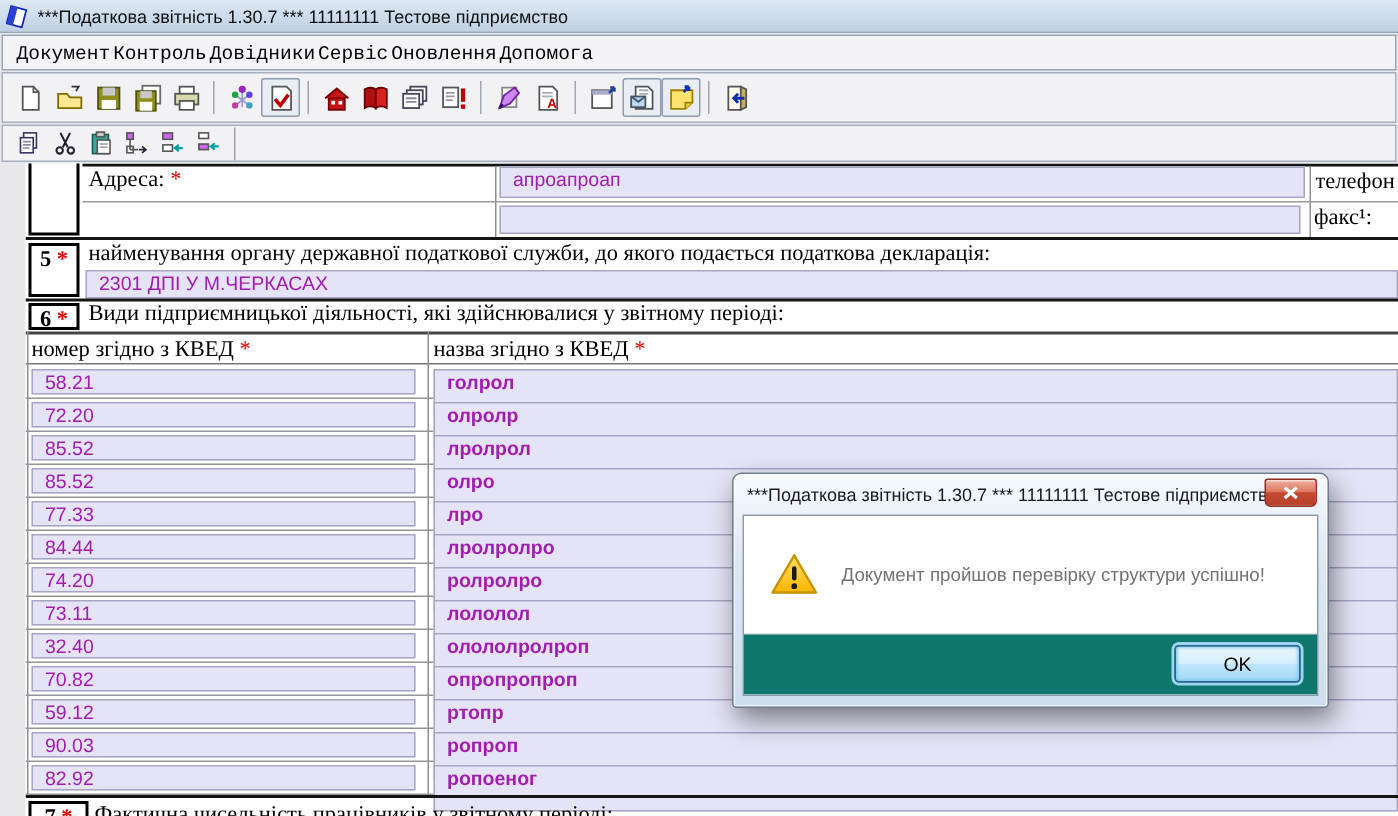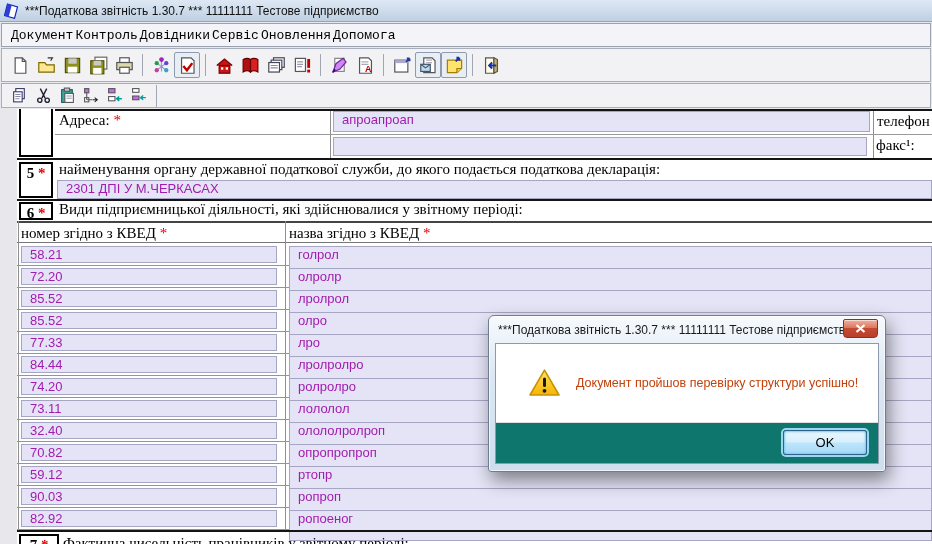--- a/index.html
+++ b/index.html
@@ -37,38 +37,38 @@
     font-size:13px; color:#a21caf; padding-left:8px; overflow:hidden; white-space:nowrap; line-height:16px; }
   .vline { position:absolute; width:1px; background:#8f8f8f; }
   .hline { position:absolute; height:1px; background:#9a9a9a; }
   .slabel { position:absolute; white-space:nowrap; }
 
   .thead { position:absolute; left:0; right:0; top:112px; height:22px;
     border-top:2px solid #444; border-bottom:1px solid #777; }
   .tbody { position:absolute; left:0; right:0; top:135px; }
   .trow { position:relative; height:22px; border-bottom:1px solid #949494; }
   .trow .f1 { position:absolute; left:4px; top:2px; width:256px; height:17px; }
-  .trow .f2 { position:absolute; left:272px; right:0; top:2px; height:31px; }
+  .trow .f2 { position:absolute; left:272px; right:0; top:2px; height:31px;font-weight:bold; }
 
   
   .dialog { position:absolute; left:488px; top:315px; width:398px; height:157px; z-index:50;
     border:1px solid #6e7d92; border-radius:6px 6px 3px 3px;
     background:linear-gradient(#f6fafd,#dce7f3 40%,#cedeee);
     box-shadow:3px 8px 18px rgba(0,0,0,.45), inset 0 0 0 1px rgba(255,255,255,.65); }
   .dlg-title { height:27px; display:flex; align-items:center; padding:0 40px 0 9px;
     font-size:12px; color:#1a1a1a; white-space:nowrap; overflow:hidden; }
   .dlg-close { position:absolute; top:3px; right:7px; width:35px; height:19px;
     border:1px solid #8e2f20; border-radius:2px 2px 4px 4px;
     background:linear-gradient(#f0b0a0,#dc7860 45%,#c44a32 50%,#b84028);
     display:flex; align-items:center; justify-content:center;
     box-shadow:inset 0 1px 0 rgba(255,255,255,.55); cursor:default; }
   .dlg-body { position:absolute; left:6px; right:6px; top:27px; bottom:7px;
     border:1px solid #8c9aac; background:#fff; overflow:hidden; }
   .dlg-msg { position:absolute; left:0; right:0; top:0; bottom:41px; display:flex;
-    align-items:center; padding-left:17px; gap:15px; font-size:12.5px; color:#c2410c;margin-left:15px; }
+    align-items:center; padding-left:17px; gap:15px; font-size:12.5px; color:#737373; }
   .dlg-footer { position:absolute; left:0; right:0; bottom:0; height:41px;
     background:#0f766e; border-top:1px solid #dfdfdf; }
   .ok-btn { position:absolute; right:11px; top:7px; width:84px; height:25px;
     border:1px solid #2c628b; border-radius:3px; font-size:13px; color:#000;
     font-family:"Liberation Sans",sans-serif;
     background:linear-gradient(#eaf6fd,#d7effc 49%,#bde6fd 51%,#a7d9f5);
     box-shadow:0 0 0 2px #9cd7f2, inset 0 0 2px 1px #7fc9ee; cursor:default; }
 </style>
 </head>
 <body>

